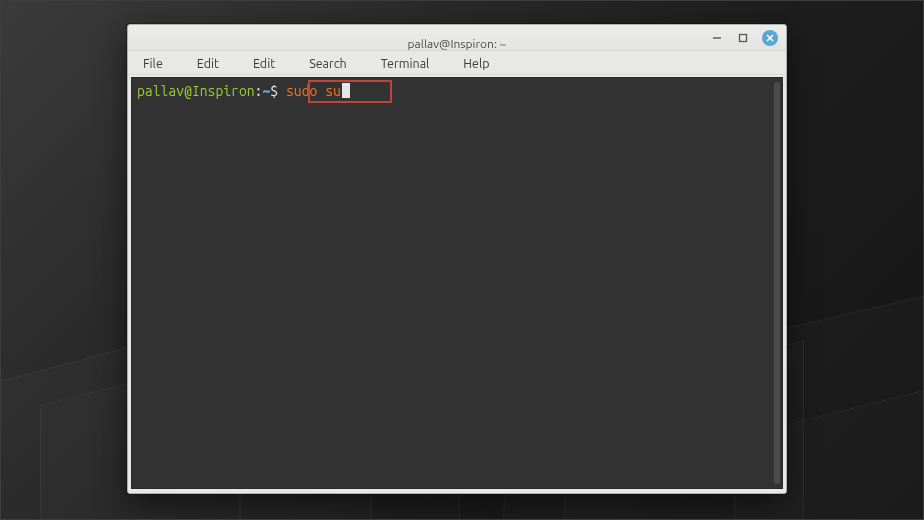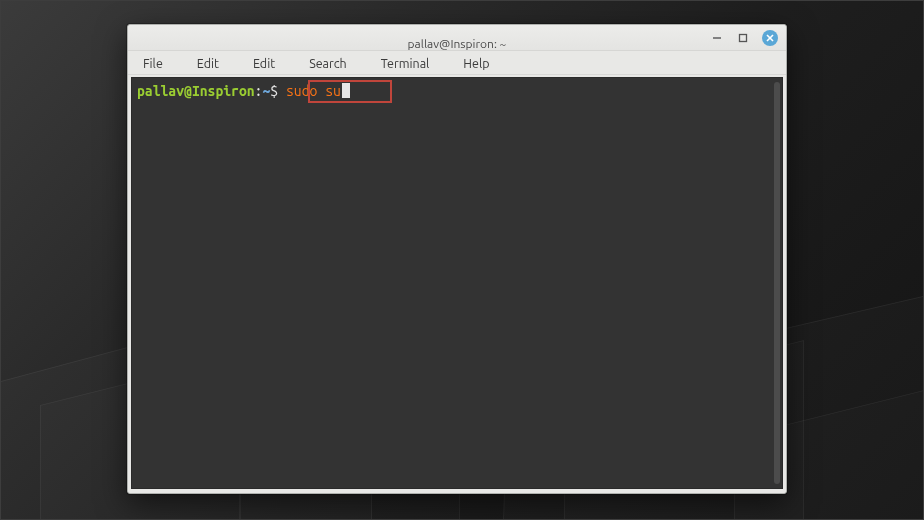--- a/index.html
+++ b/index.html
@@ -85,21 +85,21 @@
     font-size: 14px; line-height: 18px;
     color: #e6e6e6;
     overflow: hidden;
   }
   .term-inner { position:absolute; inset: 2px 10px 2px 3px; }
   .scrollbar {
     position: absolute; right: 2px; top: 4px; bottom: 4px; width: 6px;
     background: #4c4c4c; border-radius: 3px;
   }
   .prompt-line { white-space: pre; padding: 2px 0 0 2px; }
-  .p-userhost { color: #9acd32; font-weight: bold; }
+  .p-userhost { color: #9acd32; font-weight: normal; }
   .p-colon    { color: #e6e6e6; }
   .p-path     { color: #6fa8dc; font-weight: bold; }
   .p-symbol   { color: #e6e6e6; }
   .p-cmd      { color: #f97316; }
   .cursor {
     display:inline-block; width: 8px; height: 15px;
     background: #e6e6e6; vertical-align: -2px; margin-left: 1px;
   }
   .highlight-box {
     position: absolute;

